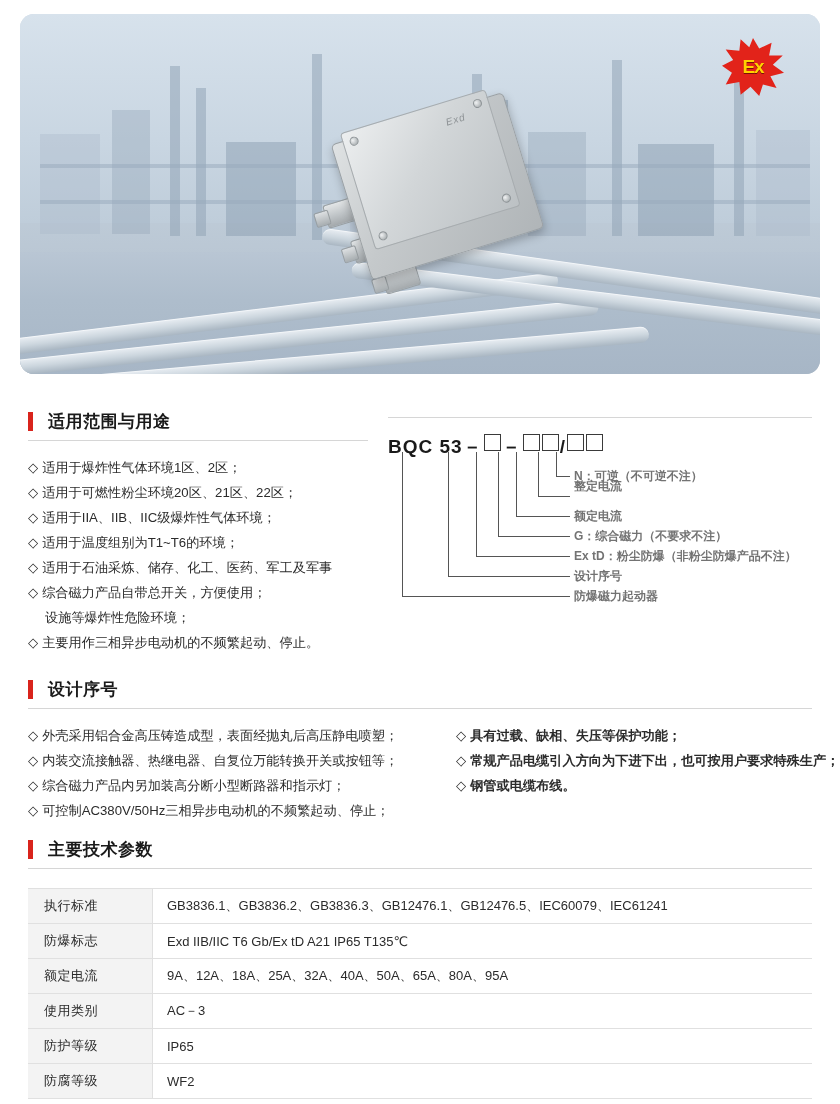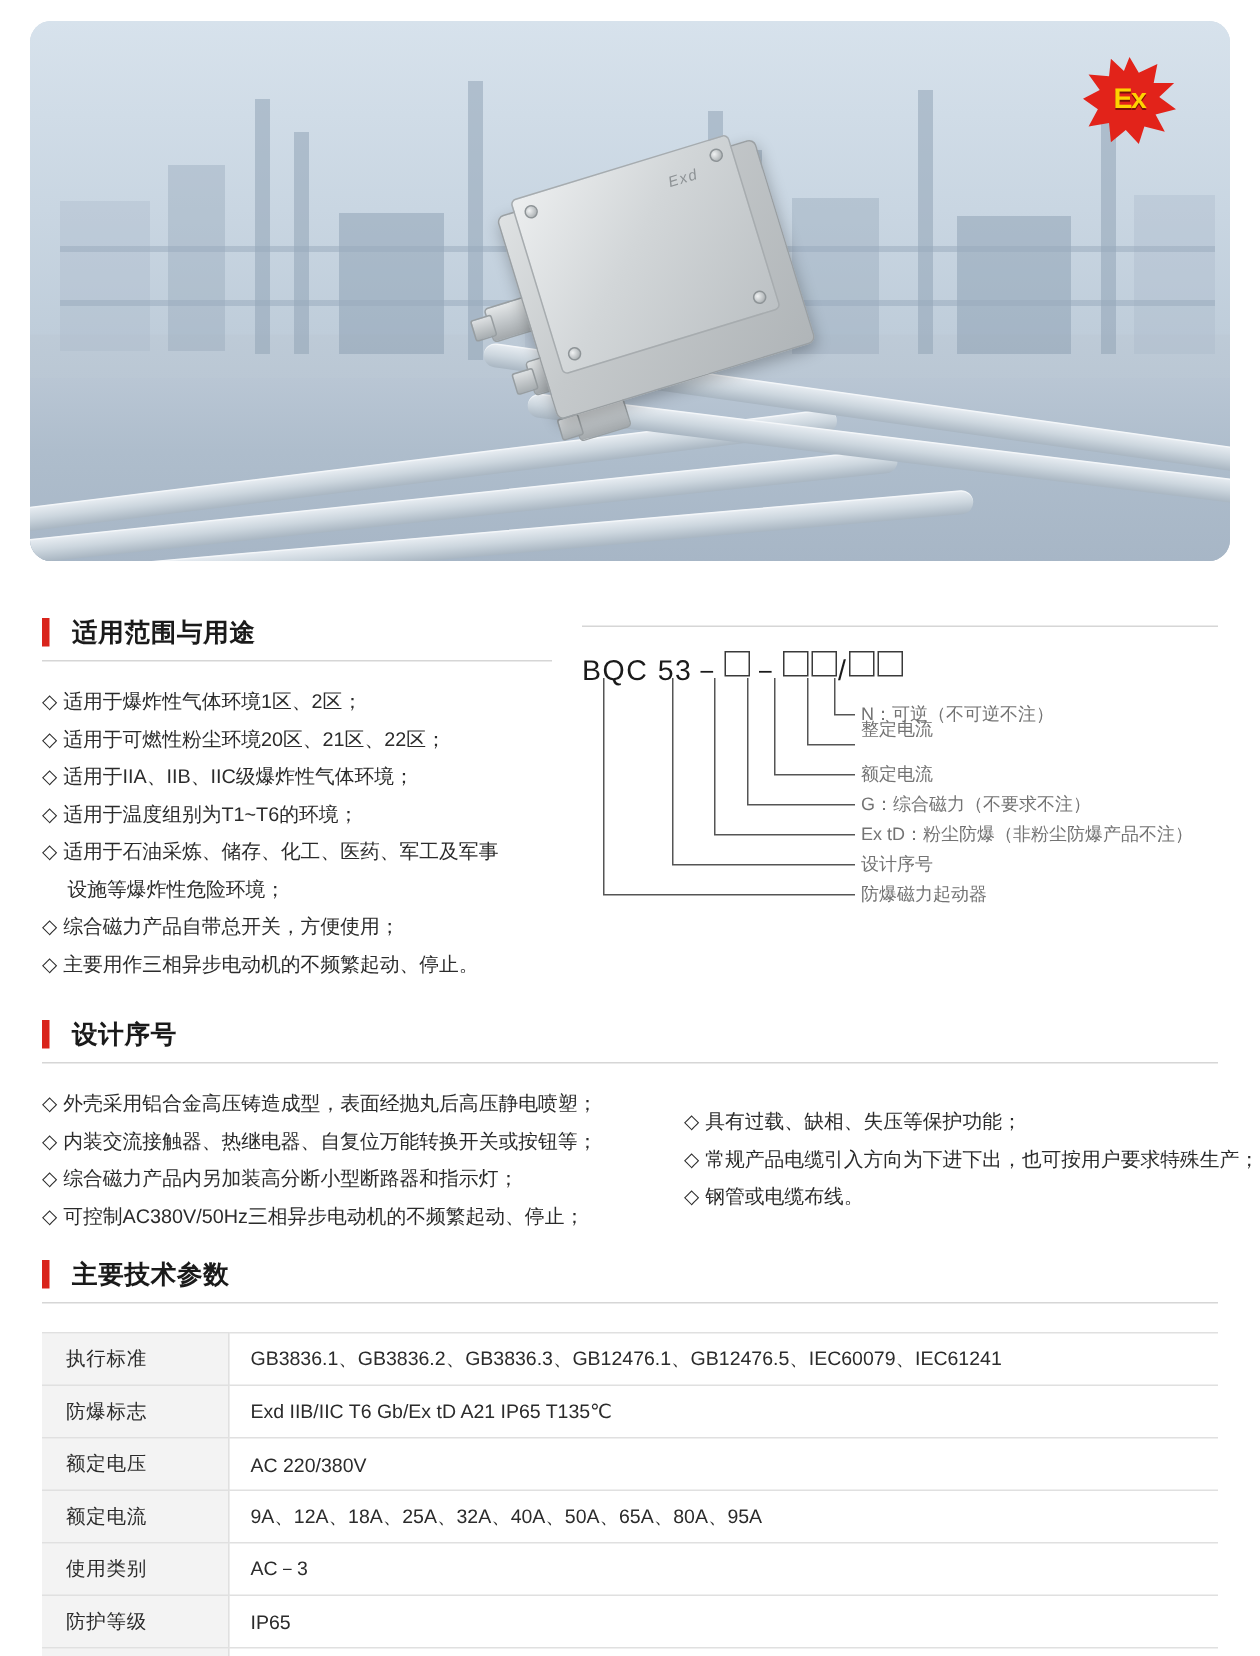--- a/index.html
+++ b/index.html
@@ -319,30 +319,30 @@
     <span class="bar"></span>
     <span class="title">适用范围与用途</span>
   </div>
   <div class="rule"></div>
   <div style="margin-top:14px;">
     <div class="li"><span class="dia">◇</span><span>适用于爆炸性气体环境1区、2区；</span></div>
     <div class="li"><span class="dia">◇</span><span>适用于可燃性粉尘环境20区、21区、22区；</span></div>
     <div class="li"><span class="dia">◇</span><span>适用于IIA、IIB、IIC级爆炸性气体环境；</span></div>
     <div class="li"><span class="dia">◇</span><span>适用于温度组别为T1~T6的环境；</span></div>
     <div class="li"><span class="dia">◇</span><span>适用于石油采炼、储存、化工、医药、军工及军事</span></div>
+    <div class="li"><span class="dia">◇</span><span>综合磁力产品自带总开关，方便使用；</span></div>
     <div class="li indent"><span>设施等爆炸性危险环境；</span></div>
-    <div class="li"><span class="dia">◇</span><span>综合磁力产品自带总开关，方便使用；</span></div>
     <div class="li"><span class="dia">◇</span><span>主要用作三相异步电动机的不频繁起动、停止。</span></div>
   </div>
 </div>
 
 <div class="blk" style="left:388px;top:410px;width:424px;">
   <div class="rule"></div>
 
-  <div style="position:relative;height:215px;margin-top:16px;">
+  <div style="position:relative;height:215px;margin-top:16px;font-weight:bold;">
 
     <div class="model-code" style="position:absolute;left:0;top:0;">
       <span>BQC 53</span><span>－</span><span class="mbox"></span><span>－</span><span class="mbox"></span><span class="mbox"></span><span>/</span><span class="mbox"></span><span class="mbox"></span>
     </div>
 
     <div class="ln" style="left:168px;top:18px;width:1px;height:24px;"></div>
     <div class="ln" style="left:168px;top:42px;width:14px;height:1px;"></div>
 
     <div class="ln" style="left:150px;top:18px;width:1px;height:44px;"></div>
     <div class="ln" style="left:150px;top:62px;width:32px;height:1px;"></div>
@@ -379,21 +379,21 @@
   </div>
   <div class="rule"></div>
 
   <div style="position:relative;margin-top:14px;height:120px;">
     <div class="feat-col" style="left:0;top:0;width:420px;">
       <div class="li"><span class="dia">◇</span><span>外壳采用铝合金高压铸造成型，表面经抛丸后高压静电喷塑；</span></div>
       <div class="li"><span class="dia">◇</span><span>内装交流接触器、热继电器、自复位万能转换开关或按钮等；</span></div>
       <div class="li"><span class="dia">◇</span><span>综合磁力产品内另加装高分断小型断路器和指示灯；</span></div>
       <div class="li"><span class="dia">◇</span><span>可控制AC380V/50Hz三相异步电动机的不频繁起动、停止；</span></div>
     </div>
-    <div class="feat-col" style="left:428px;top:12px;width:380px;">
+    <div class="feat-col" style="left:428px;top:0;width:380px;font-weight:bold;">
       <div class="li"><span class="dia">◇</span><span>具有过载、缺相、失压等保护功能；</span></div>
       <div class="li"><span class="dia">◇</span><span>常规产品电缆引入方向为下进下出，也可按用户要求特殊生产；</span></div>
       <div class="li"><span class="dia">◇</span><span>钢管或电缆布线。</span></div>
     </div>
   </div>
 </div>
 
 <div class="blk" style="left:28px;top:838px;width:784px;">
   <div class="sec-head">
     <span class="bar"></span>
@@ -406,24 +406,20 @@
   <tbody>
     <tr>
       <td>执行标准</td>
       <td>GB3836.1、GB3836.2、GB3836.3、GB12476.1、GB12476.5、IEC60079、IEC61241</td>
     </tr>
     <tr>
       <td>防爆标志</td>
       <td>Exd IIB/IIC T6 Gb/Ex tD A21 IP65 T135℃</td>
     </tr>
     <tr>
-      <td>额定电压</td>
-      <td>AC 220/380V</td>
-    </tr>
-    <tr>
       <td>额定电流</td>
       <td>9A、12A、18A、25A、32A、40A、50A、65A、80A、95A</td>
     </tr>
     <tr>
       <td>使用类别</td>
       <td>AC－3</td>
     </tr>
     <tr>
       <td>防护等级</td>
       <td>IP65</td>

